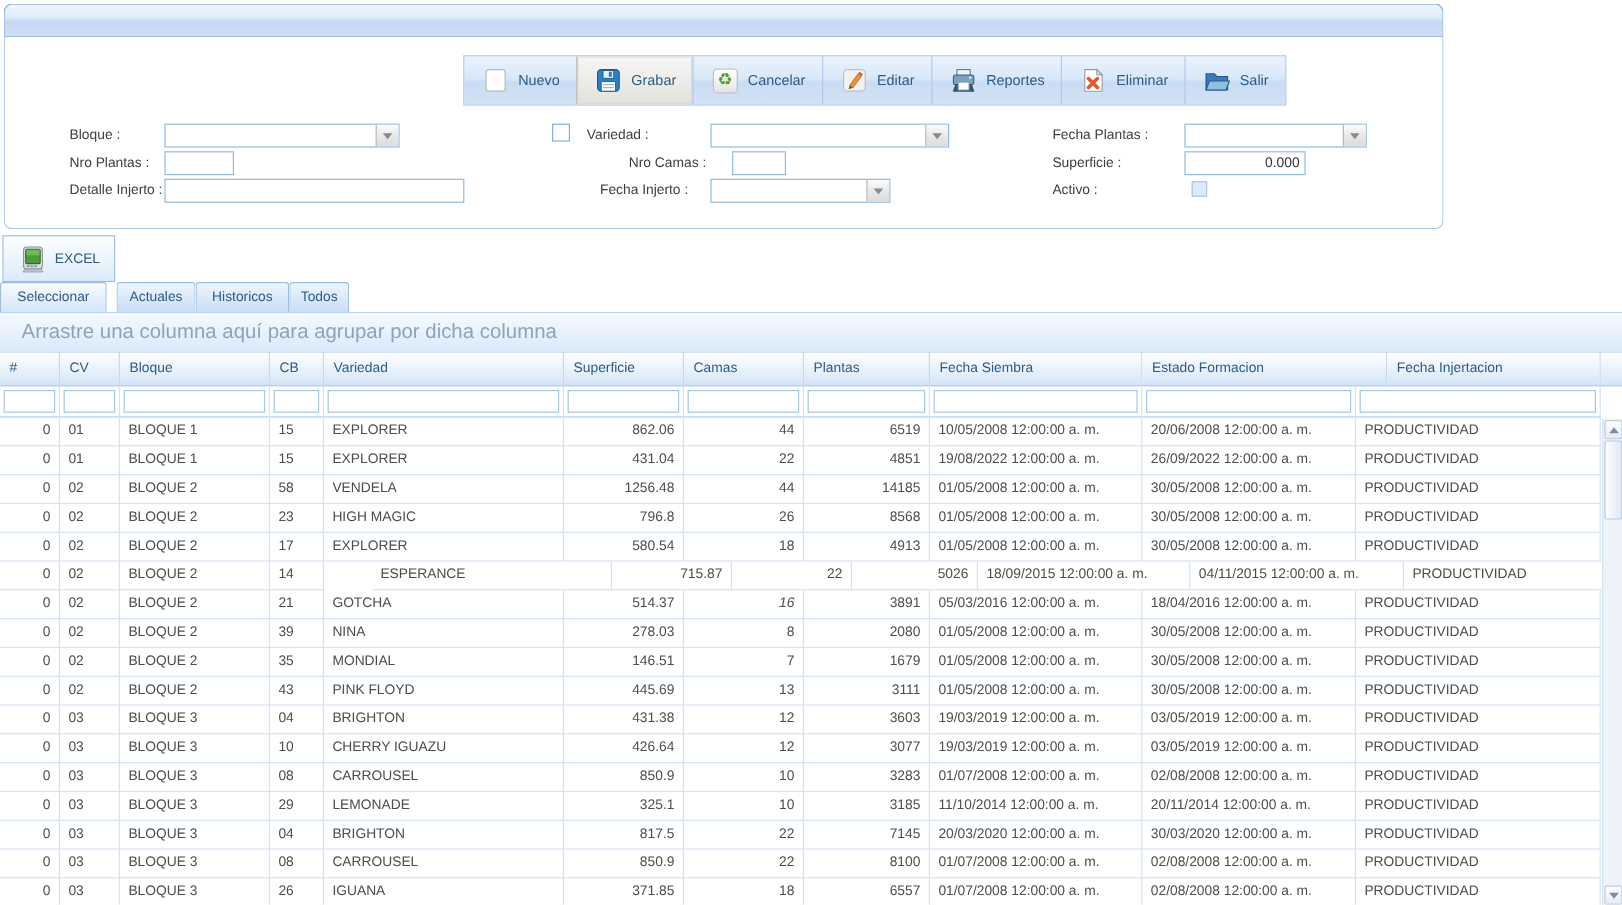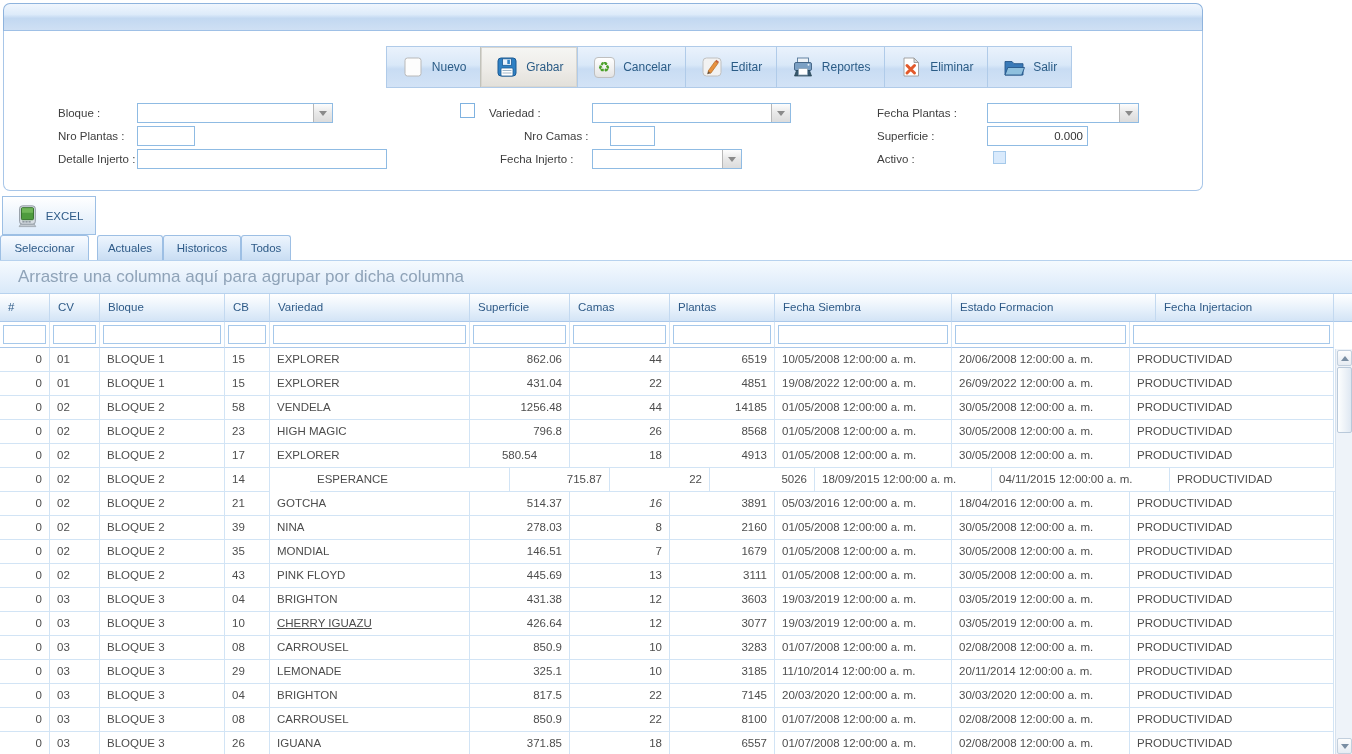--- a/index.html
+++ b/index.html
@@ -367,21 +367,21 @@
         <div class="gcell" style="width: 177px;">01/05/2008 12:00:00 a. m.</div>
         <div class="gcell" style="width: 178px;">30/05/2008 12:00:00 a. m.</div>
         <div class="gcell" style="width: 204px;">PRODUCTIVIDAD</div>
       </div>
       <div class="grow">
         <div class="gcell al-right" style="width: 50px;">0</div>
         <div class="gcell" style="width: 50px;">02</div>
         <div class="gcell" style="width: 125px;">BLOQUE 2</div>
         <div class="gcell" style="width: 45px;">17</div>
         <div class="gcell" style="width: 200px;">EXPLORER</div>
-        <div class="gcell al-right" style="width: 100px; text-align: center;">580.54</div>
+        <div class="gcell al-right" style="width: 100px;">580.54</div>
         <div class="gcell al-right" style="width: 100px;">18</div>
         <div class="gcell al-right" style="width: 105px;">4913</div>
         <div class="gcell" style="width: 177px;">01/05/2008 12:00:00 a. m.</div>
         <div class="gcell" style="width: 178px;">30/05/2008 12:00:00 a. m.</div>
         <div class="gcell" style="width: 204px;">PRODUCTIVIDAD</div>
       </div>
       <div class="grow">
         <div class="gcell al-right" style="width: 50px;">0</div>
         <div class="gcell" style="width: 50px;">02</div>
         <div class="gcell" style="width: 125px;">BLOQUE 2</div>
@@ -408,21 +408,21 @@
         <div class="gcell" style="width: 204px;">PRODUCTIVIDAD</div>
       </div>
       <div class="grow">
         <div class="gcell al-right" style="width: 50px;">0</div>
         <div class="gcell" style="width: 50px;">02</div>
         <div class="gcell" style="width: 125px;">BLOQUE 2</div>
         <div class="gcell" style="width: 45px;">39</div>
         <div class="gcell" style="width: 200px;">NINA</div>
         <div class="gcell al-right" style="width: 100px;">278.03</div>
         <div class="gcell al-right" style="width: 100px;">8</div>
-        <div class="gcell al-right" style="width: 105px;">2160</div>
+        <div class="gcell al-right" style="width: 105px;">2080</div>
         <div class="gcell" style="width: 177px;">01/05/2008 12:00:00 a. m.</div>
         <div class="gcell" style="width: 178px;">30/05/2008 12:00:00 a. m.</div>
         <div class="gcell" style="width: 204px;">PRODUCTIVIDAD</div>
       </div>
       <div class="grow">
         <div class="gcell al-right" style="width: 50px;">0</div>
         <div class="gcell" style="width: 50px;">02</div>
         <div class="gcell" style="width: 125px;">BLOQUE 2</div>
         <div class="gcell" style="width: 45px;">35</div>
         <div class="gcell" style="width: 200px;">MONDIAL</div>
@@ -457,21 +457,21 @@
         <div class="gcell al-right" style="width: 105px;">3603</div>
         <div class="gcell" style="width: 177px;">19/03/2019 12:00:00 a. m.</div>
         <div class="gcell" style="width: 178px;">03/05/2019 12:00:00 a. m.</div>
         <div class="gcell" style="width: 204px;">PRODUCTIVIDAD</div>
       </div>
       <div class="grow">
         <div class="gcell al-right" style="width: 50px;">0</div>
         <div class="gcell" style="width: 50px;">03</div>
         <div class="gcell" style="width: 125px;">BLOQUE 3</div>
         <div class="gcell" style="width: 45px;">10</div>
-        <div class="gcell" style="width: 200px; text-decoration: underline;">CHERRY IGUAZU</div>
+        <div class="gcell" style="width: 200px;">CHERRY IGUAZU</div>
         <div class="gcell al-right" style="width: 100px;">426.64</div>
         <div class="gcell al-right" style="width: 100px;">12</div>
         <div class="gcell al-right" style="width: 105px;">3077</div>
         <div class="gcell" style="width: 177px;">19/03/2019 12:00:00 a. m.</div>
         <div class="gcell" style="width: 178px;">03/05/2019 12:00:00 a. m.</div>
         <div class="gcell" style="width: 204px;">PRODUCTIVIDAD</div>
       </div>
       <div class="grow">
         <div class="gcell al-right" style="width: 50px;">0</div>
         <div class="gcell" style="width: 50px;">03</div>

